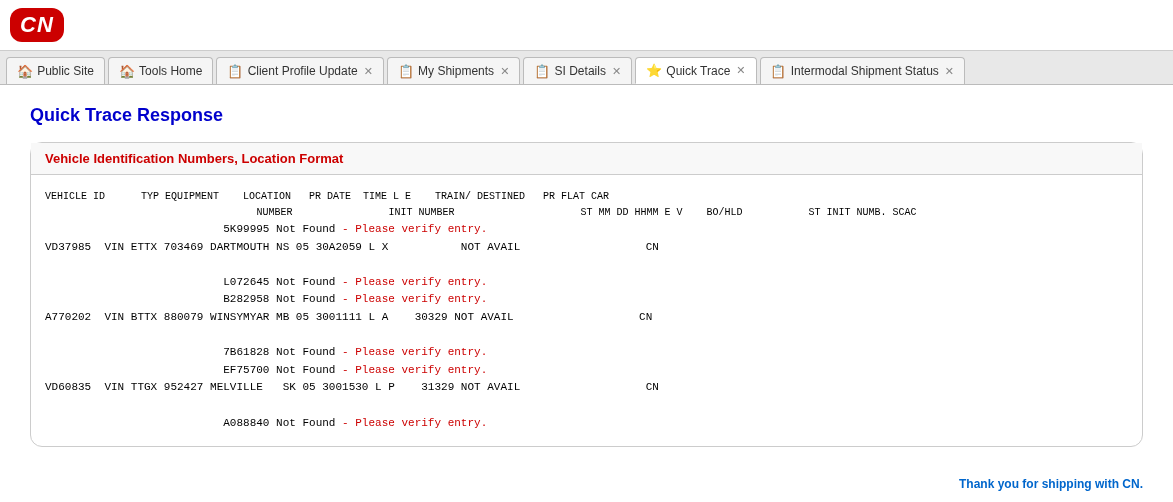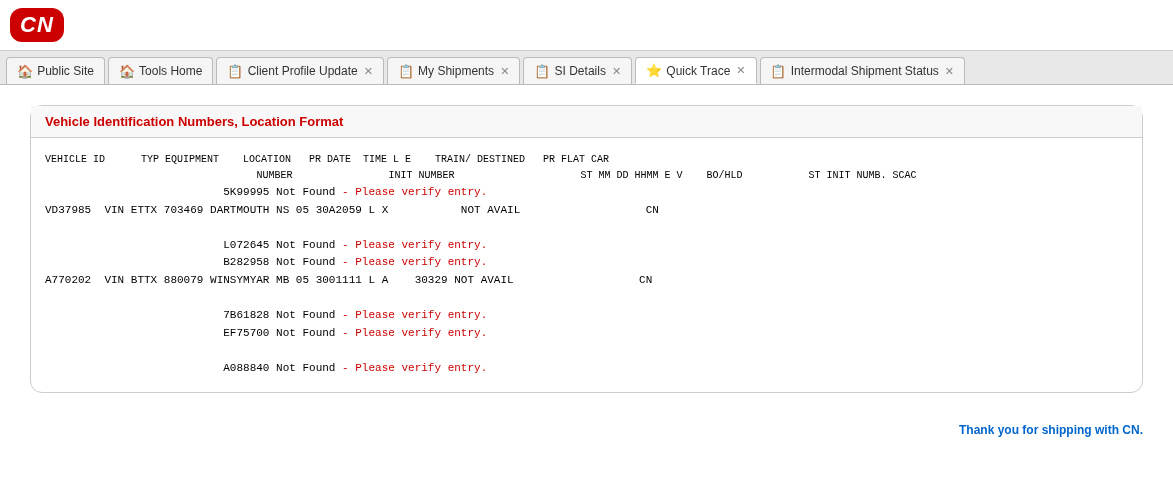--- a/index.html
+++ b/index.html
@@ -73,39 +73,41 @@
       <span class="close-btn">✕</span>
     </div>
     <div class="nav-tab">
       <span class="tab-icon">📋</span>
       <span>Intermodal Shipment Status</span>
       <span class="close-btn">✕</span>
     </div>
   </div>
 
 <div class="main-content">
+  <div class="page-title">Quick Trace Response</div>
 
   <div class="section-box">
     <div class="section-header">
       <span class="section-header-title">Vehicle Identification Numbers, Location Format</span>
     </div>
     <div class="section-body">
       <div class="trace-table">
         <div class="trace-row" style="color:#000; font-size:10px;">VEHICLE ID      TYP EQUIPMENT    LOCATION   PR DATE  TIME L E    TRAIN/ DESTINED   PR FLAT CAR</div>
         <div class="trace-row" style="color:#000; font-size:10px;text-align:center;">NUMBER                INIT NUMBER                     ST MM DD HHMM E V    BO/HLD           ST INIT NUMB. SCAC</div>
         <div id="table-rows-container">
             <div class="trace-row">                           5K99995 Not Found<span style="color: rgb(204, 0, 0);"> - Please verify entry.</span></div>
             <div class="trace-row">VD37985  VIN ETTX 703469 DARTMOUTH NS 05 30A2059 L X           NOT AVAIL                   CN</div>
             <div class="trace-row">&nbsp;</div>
             <div class="trace-row">                           L072645 Not Found<span style="color: rgb(204, 0, 0);"> - Please verify entry.</span></div>
             <div class="trace-row">                           B282958 Not Found<span style="color: rgb(204, 0, 0);"> - Please verify entry.</span></div>
             <div class="trace-row">A770202  VIN BTTX 880079 WINSYMYAR MB 05 3001111 L A    30329 NOT AVAIL                   CN</div>
             <div class="trace-row">&nbsp;</div>
             <div class="trace-row">                           7B61828 Not Found<span style="color: rgb(204, 0, 0);"> - Please verify entry.</span></div>
             <div class="trace-row">                           EF75700 Not Found<span style="color: rgb(204, 0, 0);"> - Please verify entry.</span></div>
+            <div class="trace-row">VD60835  VIN TTGX 952427 MELVILLE   SK 05 3001530 L P    31329 NOT AVAIL                   CN</div>
             <div class="trace-row">&nbsp;</div>
             <div class="trace-row">                           A088840 Not Found<span style="color: rgb(204, 0, 0);"> - Please verify entry.</span></div>
           </div>
       </div>
     </div>
   </div>
 </div>
 
 <div class="footer">
   <div class="footer-line">

